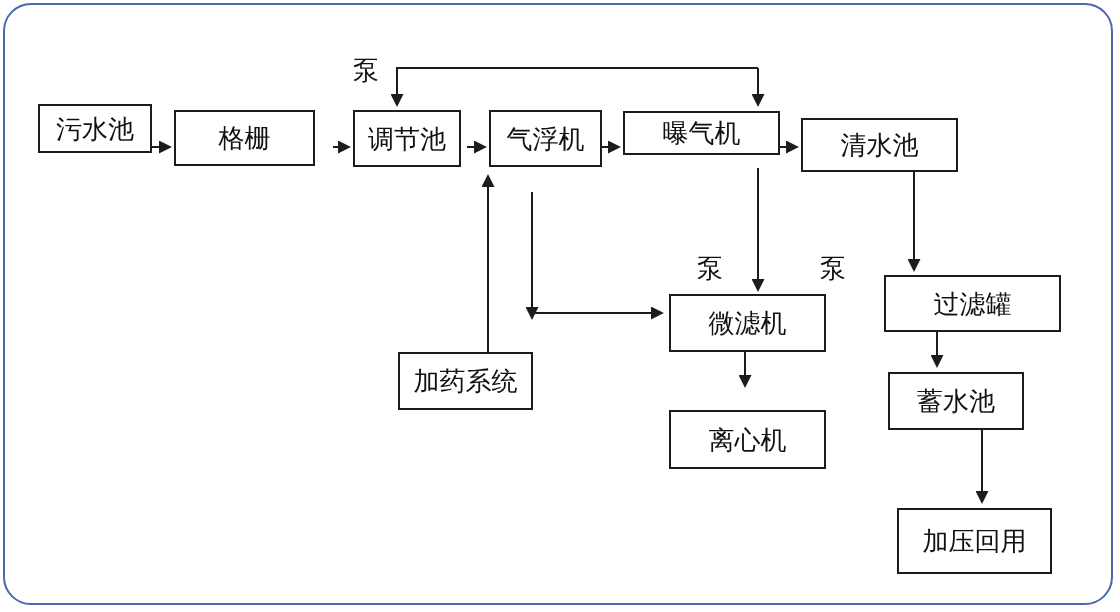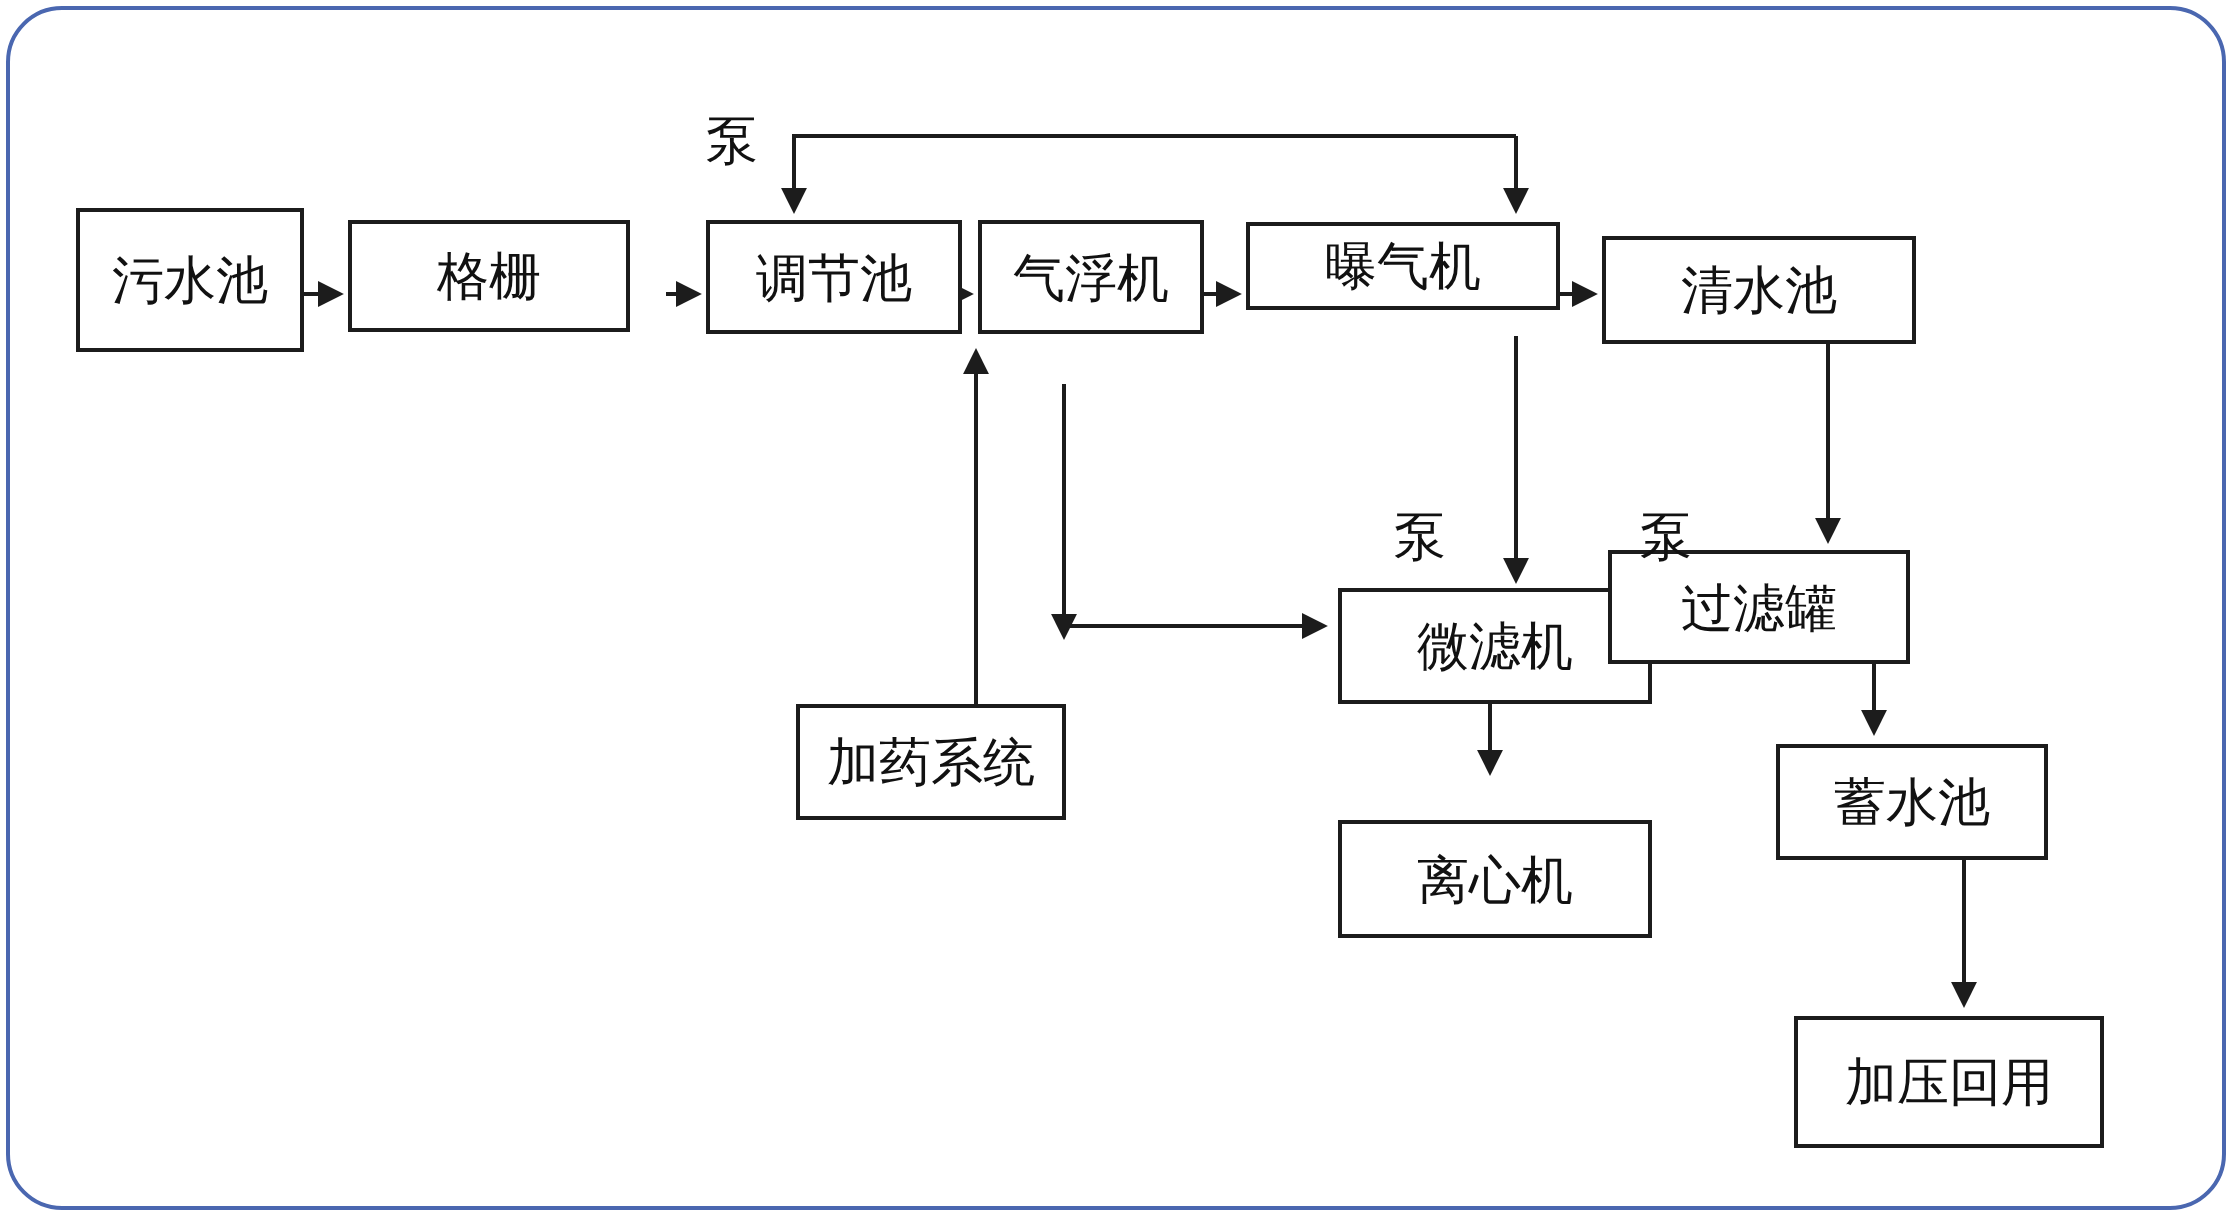--- a/index.html
+++ b/index.html
@@ -70,39 +70,39 @@
   <path d="M532 192 V318" marker-end="url(#arrow)"></path>
   <path d="M532 313 H662" marker-end="url(#arrow)"></path>
 
   <path d="M745 352 V386" marker-end="url(#arrow)"></path>
 
   <path d="M937 332 V366" marker-end="url(#arrow)"></path>
 
   <path d="M982 430 V502" marker-end="url(#arrow)"></path>
 </svg>
 
-<div class="node" style="left:38px;top:104px;width:114px;height:72px">污水池</div>
+<div class="node" style="left:38px;top:104px;width:114px;height:49px">污水池</div>
 
 <div class="node" style="left:174px;top:110px;width:141px;height:56px">格栅</div>
 
-<div class="node" style="left:353px;top:110px;width:128px;height:57px">调节池</div>
+<div class="node" style="left:353px;top:110px;width:108px;height:57px">调节池</div>
 
 <div class="node" style="left:489px;top:110px;width:113px;height:57px">气浮机</div>
 
 <div class="node" style="left:623px;top:111px;width:157px;height:44px">曝气机</div>
 
 <div class="node" style="left:801px;top:118px;width:157px;height:54px">清水池</div>
 
 <div class="node" style="left:398px;top:352px;width:135px;height:58px">加药系统</div>
 
 <div class="node" style="left:669px;top:294px;width:157px;height:58px">微滤机</div>
 
 <div class="node" style="left:669px;top:410px;width:157px;height:59px">离心机</div>
 
-<div class="node" style="left:804px;top:275px;width:151px;height:57px">过滤罐</div>
+<div class="node" style="left:884px;top:275px;width:177px;height:57px">过滤罐</div>
 
 <div class="node" style="left:888px;top:372px;width:136px;height:58px">蓄水池</div>
 
 <div class="node" style="left:897px;top:508px;width:155px;height:66px">加压回用</div>
 
 <div class="pump-label" style="left:353px;top:57px">泵</div>
 
 <div class="pump-label" style="left:697px;top:255px">泵</div>
 
 <div class="pump-label" style="left:820px;top:255px">泵</div>

